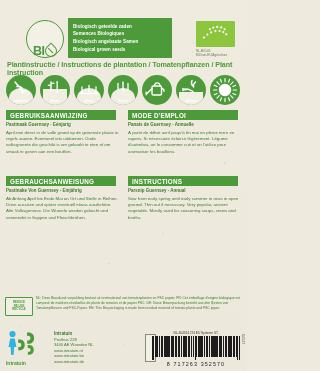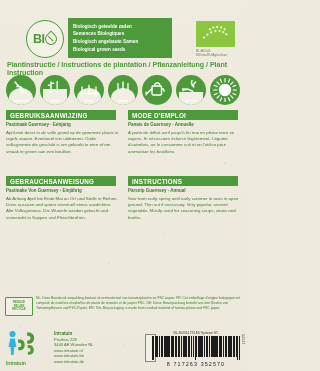--- a/index.html
+++ b/index.html
@@ -29,21 +29,21 @@
       linear-gradient(#efebdf,#ece8db);
     pointer-events:none;
   }
   .wrap{position:absolute;inset:0;}
 
   
   #bio-band{position:absolute;left:0;top:18px;width:247px;height:40px;}
   #bio-seal{
     position:absolute;left:26px;top:2px;width:36px;height:36px;border-radius:50%;
     background:#f3f0e6;border:1.6px solid #4d9a3a;
-    display:flex;align-items:center;justify-content:center;
+    display:flex;align-items:flex-end;justify-content:center;
   }
   #bio-seal .bio-txt{
     font-weight:bold;font-size:12.5px;letter-spacing:-.4px;color:#4d9a3a;
     line-height:1;display:flex;align-items:center;
   }
   .leaf-o{
     display:inline-block;width:10px;height:10px;border-radius:50% 0 50% 50%;
     border:1.6px solid #4d9a3a;transform:rotate(-45deg);margin-left:.5px;
     position:relative;
   }
@@ -183,21 +183,21 @@
           </g>
         </svg>
       </div>
       <div id="eu-caption">
         <div>NL-BIO-01</div>
         <div>EU/non-EU Agriculture</div>
       </div>
     </div>
   </div>
 
-  <div id="instruction-bar">Plantinstructie / Instructions de plantation / Pflanzanleitung / Plant instruction</div>
+  <div id="instruction-bar">Plantinstructie / Instructions de plantation / Tomatenpflanzen / Plant instruction</div>
 
   <div id="icon-row">
 
     <div class="icn" style="left:0px">
       <div class="whitecurve"></div>
       <svg width="30" height="30" viewBox="0 0 30 30">
         <path d="M9 7c1.6 2.4 3.6 4.4 6 5.6" stroke="#fff" stroke-width="1.5" fill="none" stroke-linecap="round"></path>
         <path d="M11 11.5c2.2-.4 4.2.3 5.6 1.9" stroke="#fff" stroke-width="1.5" fill="none" stroke-linecap="round"></path>
         <path d="M13.5 13.6c1.6 1.4 2.6 3 3 4.6" stroke="#fff" stroke-width="1.4" fill="none" stroke-linecap="round"></path>
         <path d="M15.5 16.6c1.9-1.1 4.2-1 5.8.4" stroke="#fff" stroke-width="1.5" fill="none" stroke-linecap="round"></path>

